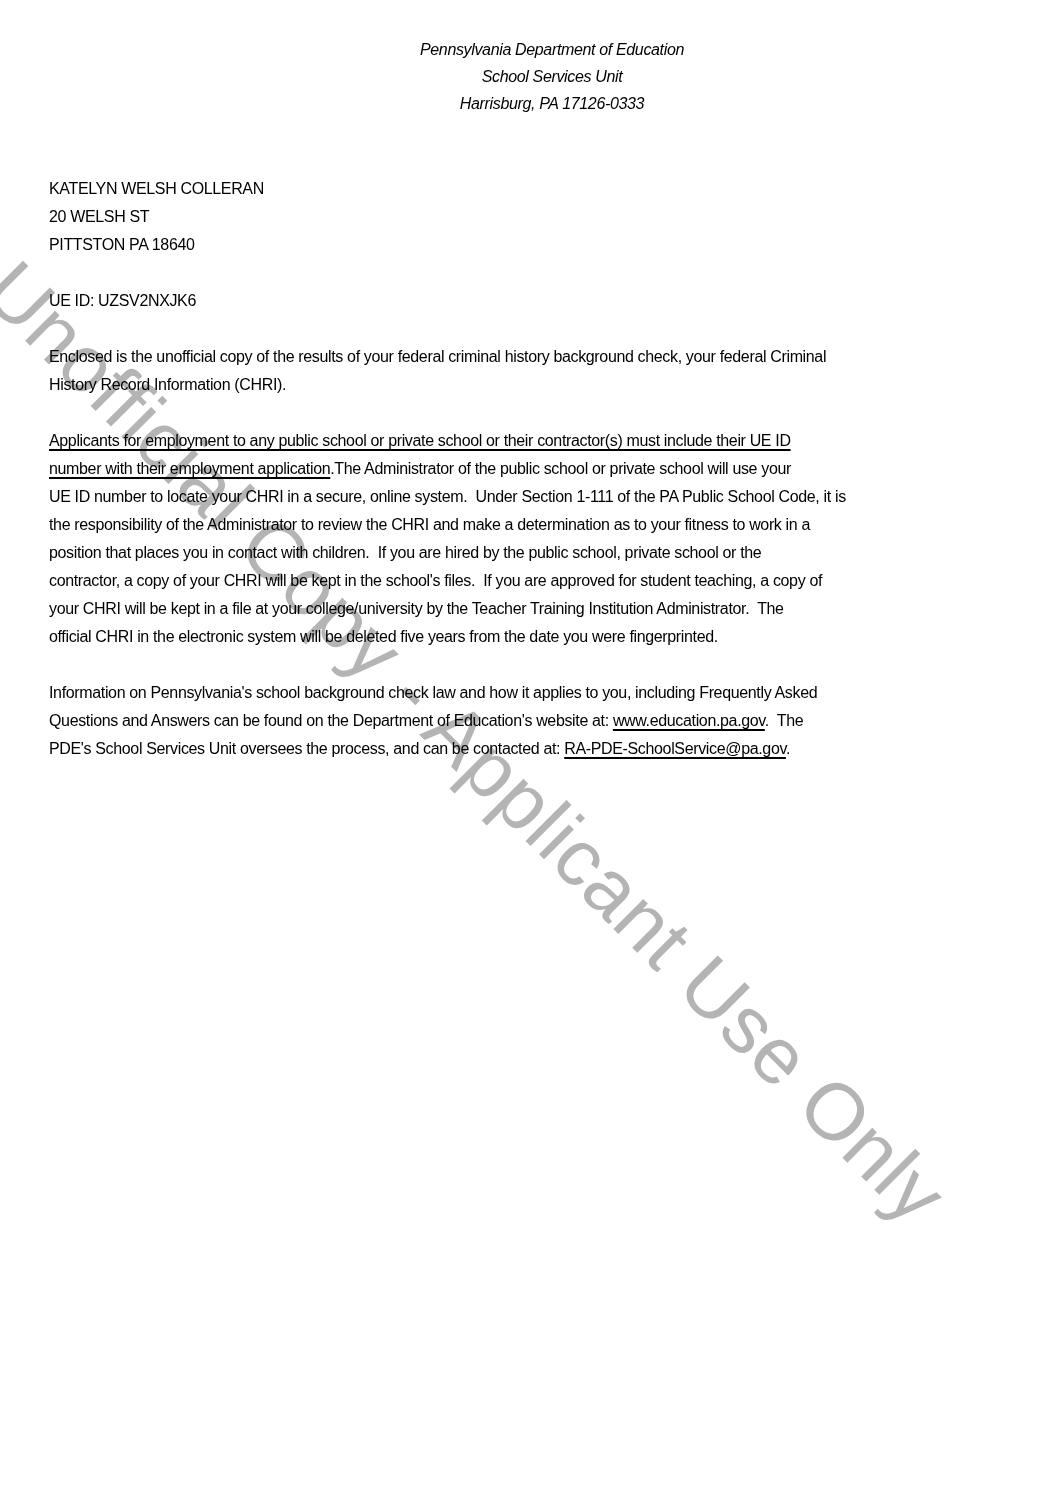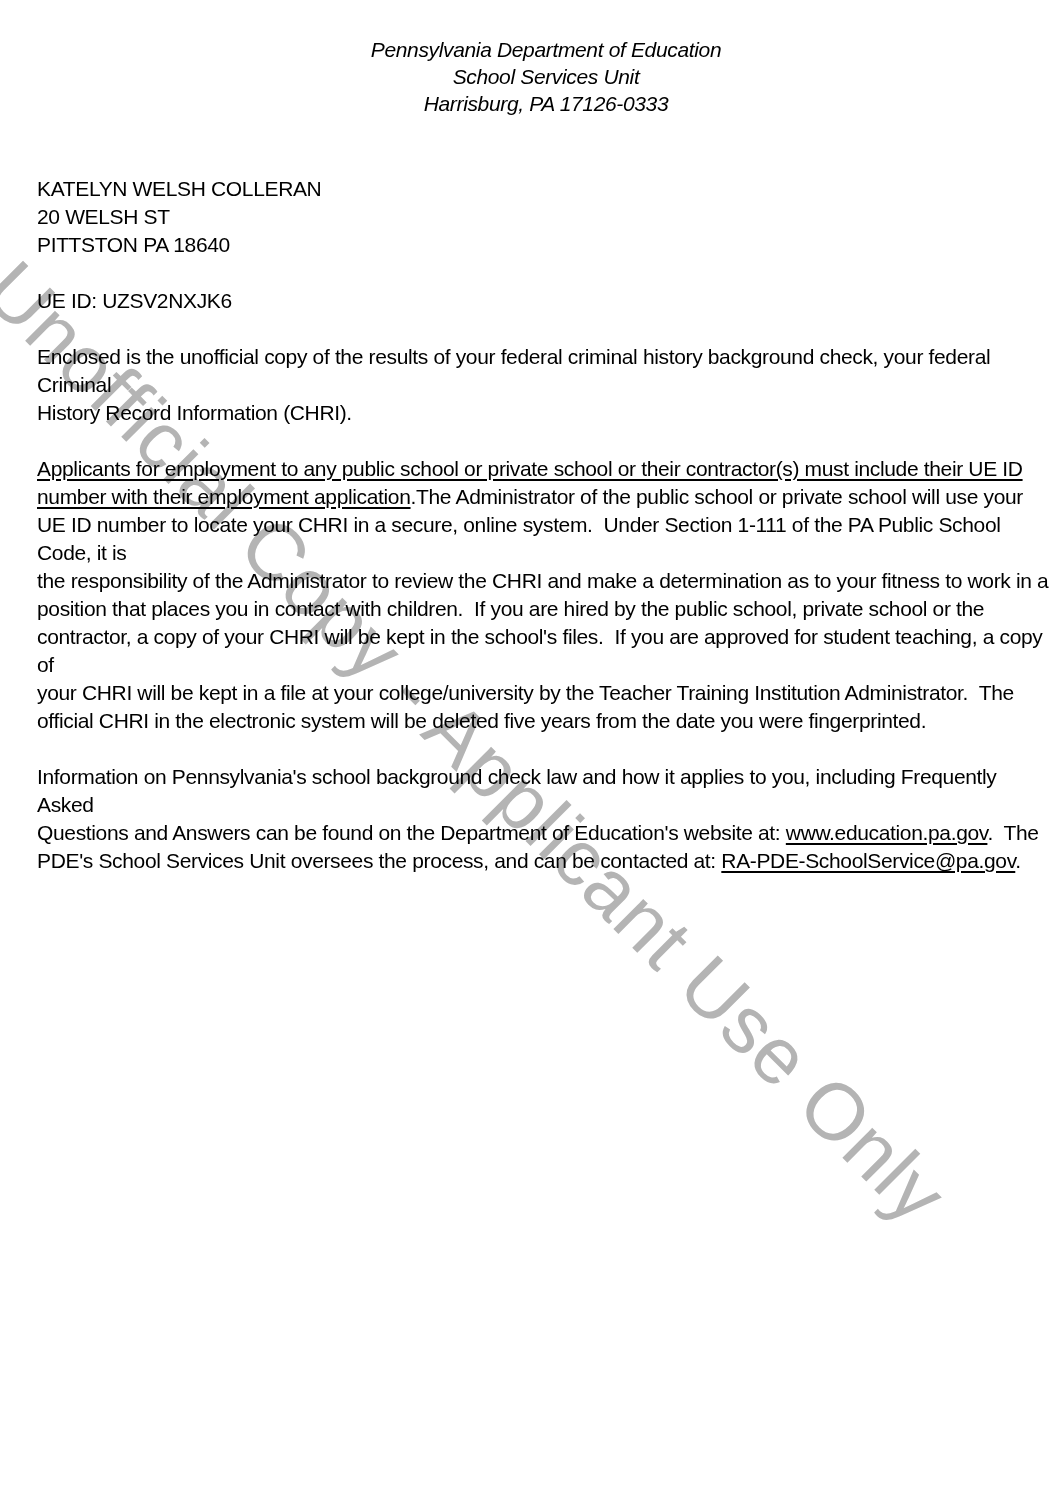--- a/index.html
+++ b/index.html
@@ -27,23 +27,24 @@
     white-space: nowrap;
     z-index: 0;
     pointer-events: none;
     user-select: none;
   }
   .content {
     position: absolute;
     inset: 0;
     z-index: 1;
     padding: 36px 3px 0 37px;
-    font-size: 21px;
+    font-size: 16px;
     line-height: 28px;
     letter-spacing: -0.35px;
+    margin-left: 12px;
   }
   .letterhead {
     text-align: center;
     font-style: italic;
     line-height: 27px;
     margin-bottom: 58px;
   }
   .block { margin-bottom: 28px; }
   .para { white-space: pre-wrap; }
   .u { text-decoration: underline; text-decoration-thickness: 1.5px; text-underline-offset: 3px; }

